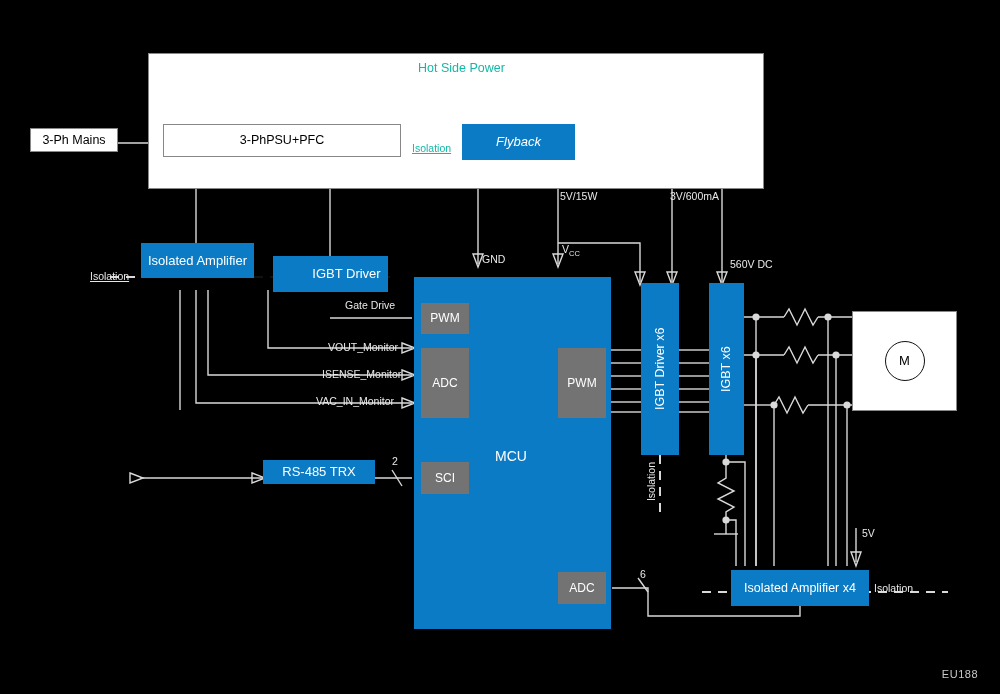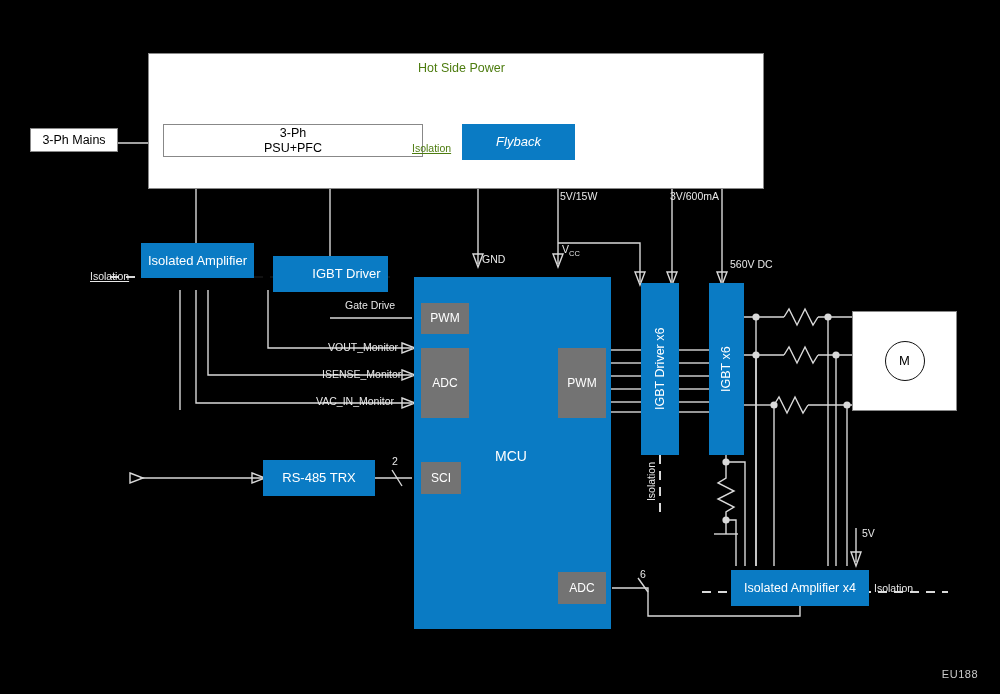--- a/index.html
+++ b/index.html
@@ -5,21 +5,21 @@
   html,body{margin:0;padding:0;background:#000;}
   #root{position:relative;width:1000px;height:694px;background:#000;
         font-family:"Liberation Sans", sans-serif;overflow:hidden;}
   .blk{position:absolute;box-sizing:border-box;display:flex;align-items:center;
        justify-content:center;text-align:center;line-height:1.2;}
   .blue{background:#0a7bc4;color:#fff;font-size:13px;}
   .lblue{background:#737373;color:#fff;font-size:12px;}
   .white{background:#fff;color:#000;border:1px solid #888;font-size:12.5px;}
   .hot{background:#fff;border:1px solid #888;}
   .lbl{position:absolute;color:#e8e8e8;font-size:10.5px;white-space:nowrap;}
-  .lbl.dark{color:#4d7c0f;}
+  .lbl.dark{color:#14b8a6;}
   .vert{writing-mode:vertical-rl;transform:rotate(180deg);}
   svg{position:absolute;left:0;top:0;width:1000px;height:694px;pointer-events:none;}
   .wire{stroke:#d9d9d9;stroke-width:1.4;fill:none;}
   .wireD{stroke:#4a4a4a;stroke-width:1.4;fill:none;}
   .iso{stroke:#111;stroke-width:2;stroke-dasharray:9 7;fill:none;}
   .isoW{stroke:#d9d9d9;stroke-width:2;stroke-dasharray:9 7;fill:none;}
   .dot{fill:#111;}
   .dotW{fill:#d9d9d9;}
   .wm{position:absolute;right:22px;bottom:14px;color:#c9c9c9;font-size:11px;letter-spacing:.5px;}
 </style>
@@ -140,21 +140,21 @@
     <path class="iso" d="M142 277 L390 277"></path>
 
     <path class="iso" d="M462 150 L592 150"></path>
   </svg>
 
   <div class="blk hot" style="left:148px;top:53px;width:616px;height:136px;"></div>
   <div class="lbl dark" style="left:418px;top:61px;font-size:12.5px;">Hot Side Power</div>
 
   <div class="blk white" style="left:30px;top:128px;width:88px;height:24px;">3-Ph Mains</div>
 
-  <div class="blk white" style="left:163px;top:124px;width:260px;height:33px;flex-direction:column;">
+  <div class="blk white" style="left:163px;top:124px;width:238px;height:33px;flex-direction:row;">
     <div>3-Ph</div>
     <div>PSU+PFC</div>
   </div>
 
   <div class="blk blue" style="left:462px;top:124px;width:113px;height:36px;font-style:italic;">Flyback</div>
   <div class="lbl dark" style="left:412px;top:142px;text-decoration:underline;">Isolation</div>
 
   <div class="lbl" style="left:560px;top:190px;">5V/15W</div>
   <div class="lbl" style="left:670px;top:190px;">3V/600mA</div>
   <div class="lbl" style="left:482px;top:253px;">GND</div>
@@ -163,31 +163,31 @@
 
   <div class="blk blue" style="left:141px;top:243px;width:113px;height:35px;">Isolated Amplifier</div>
   <div class="blk blue" style="left:273px;top:256px;width:115px;height:36px;padding-left:32px;">IGBT Driver</div>
   <div class="lbl" style="left:90px;top:270px;text-decoration:underline;">Isolation</div>
 
   <div class="lbl" style="left:345px;top:299px;">Gate Drive</div>
   <div class="lbl" style="left:328px;top:341px;">VOUT_Monitor</div>
   <div class="lbl" style="left:322px;top:368px;">ISENSE_Monitor</div>
   <div class="lbl" style="left:316px;top:395px;">VAC_IN_Monitor</div>
 
-  <div class="blk blue" style="left:263px;top:460px;width:112px;height:36px;">RS-485 TRX</div>
+  <div class="blk blue" style="left:263px;top:460px;width:112px;height:24px;">RS-485 TRX</div>
   <div class="lbl" style="left:392px;top:455px;">2</div>
 
   <div class="blk blue" style="left:414px;top:277px;width:197px;height:352px;align-items:center;justify-content:center;font-size:14px;">
     
   </div>
   <div class="lbl" style="left:495px;top:448px;font-size:14px;color:#fff;">MCU</div>
 
   <div class="blk lblue" style="left:421px;top:303px;width:48px;height:31px;">PWM</div>
   <div class="blk lblue" style="left:421px;top:348px;width:48px;height:70px;">ADC</div>
-  <div class="blk lblue" style="left:421px;top:462px;width:40px;height:32px;">SCI</div>
+  <div class="blk lblue" style="left:421px;top:462px;width:48px;height:32px;">SCI</div>
   <div class="blk lblue" style="left:558px;top:348px;width:48px;height:70px;">PWM</div>
   <div class="blk lblue" style="left:558px;top:572px;width:48px;height:32px;">ADC</div>
   <div class="lbl" style="left:640px;top:568px;">6</div>
 
   <div class="blk blue vert" style="left:641px;top:283px;width:38px;height:172px;font-size:12.5px;">IGBT Driver x6</div>
   <div class="blk blue vert" style="left:709px;top:283px;width:35px;height:172px;font-size:12.5px;">IGBT x6</div>
   <div class="lbl vert" style="left:645px;top:462px;">Isolation</div>
 
   <div class="blk white" style="left:852px;top:311px;width:105px;height:100px;">
     <div style="width:38px;height:38px;border:1.6px solid #111;border-radius:50%;display:flex;align-items:center;justify-content:center;font-size:13px;">M</div>

